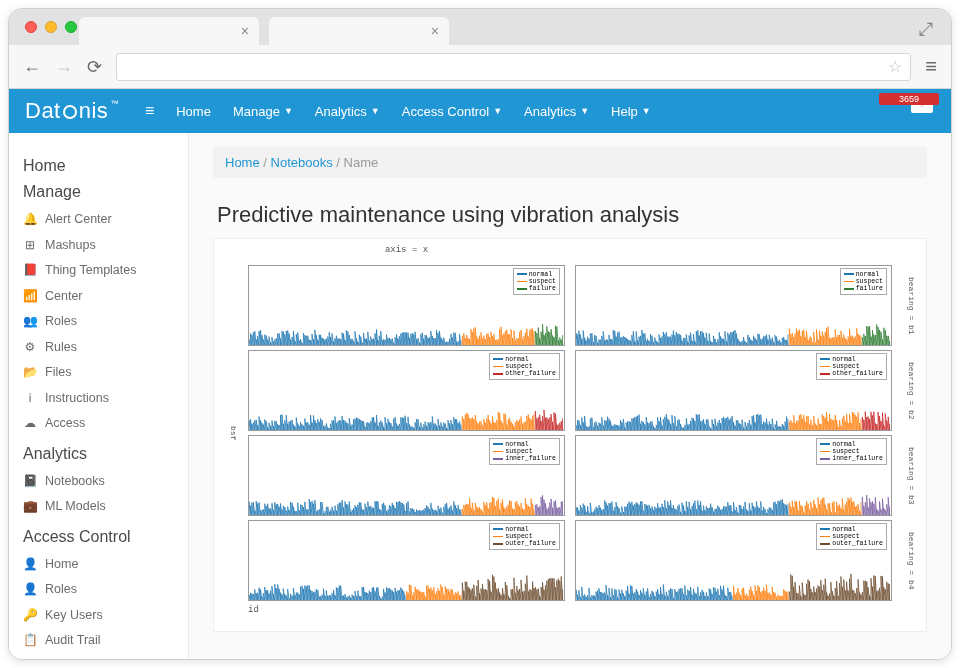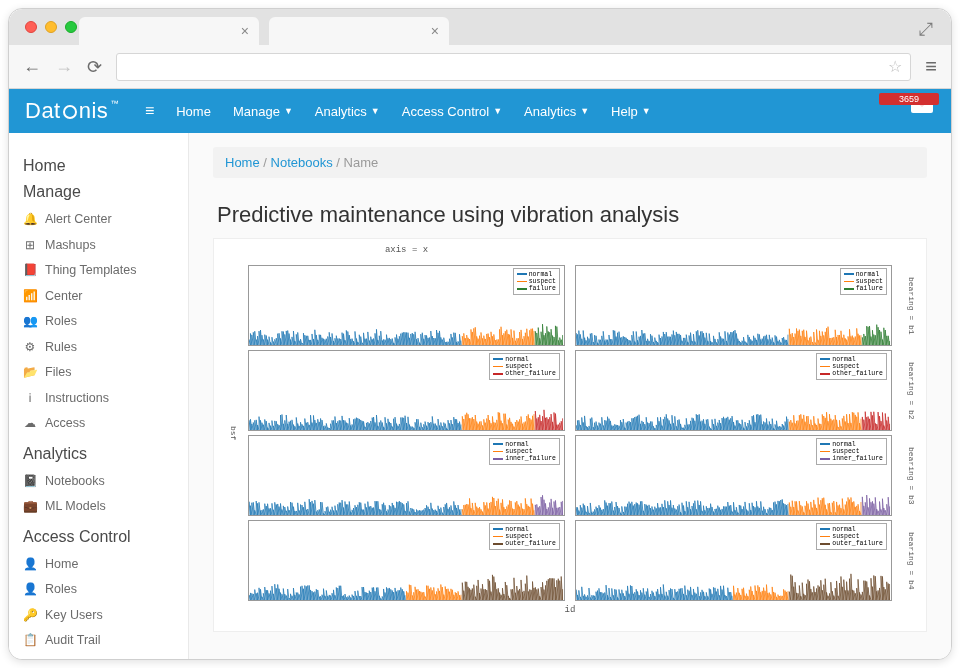--- a/index.html
+++ b/index.html
@@ -45,21 +45,21 @@
   .main { flex: 1; padding: 14px 24px; overflow: hidden; background: #fafafa; }
   .breadcrumb { font-size: 13px; color: #9a9a9a; margin-bottom: 24px; background: #f2f2f2; padding: 8px 12px; border-radius: 3px; }
   .breadcrumb a { color: #2196d4; text-decoration: none; }
   .page-title { font-size: 22px; font-weight: 400; color: #333; margin-bottom: 10px; padding-left: 4px; }
 
   .chart-area { background: #fff; padding: 6px 10px; border: 1px solid #eee; }
   .chart-grid { display: grid; grid-template-columns: 14px 1fr 1fr 14px; grid-template-rows: 16px repeat(4, 1fr) 20px; gap: 4px 10px; height: 380px; font-family: Liberation Mono, monospace; }
   .col-title { grid-row: 1; text-align: center; font-size: 9px; color: #555; }
   .row-title { writing-mode: vertical-rl; font-size: 8px; color: #555; text-align: center; }
   .ylabel { grid-column: 1; writing-mode: vertical-rl; text-align: center; font-size: 8px; color: #555; grid-row: 2 / span 4; }
-  .xlabel { grid-column: 2 / span 2; text-align: center; font-size: 9px; color: #555; grid-row: 6; }
+  .xlabel { grid-column: 2 / span 2; text-align: left; font-size: 9px; color: #555; grid-row: 6; }
   .panel { border: 1px solid #999; position: relative; overflow: hidden; }
   .panel svg { width: 100%; height: 100%; display: block; }
   .legend { position: absolute; top: 2px; right: 4px; background: #fff; border: 1px solid #aaa; font-size: 6.5px; line-height: 1.15; padding: 1.5px 3px; z-index: 2; }
   .legend .lrow { display: flex; align-items: center; gap: 2px; white-space: nowrap; }
   .legend .lsw { width: 10px; height: 1.5px; display: inline-block; }
 
   
   .sidebar::-webkit-scrollbar { width: 4px; }
   .sidebar::-webkit-scrollbar-thumb { background: #ddd; }
 

